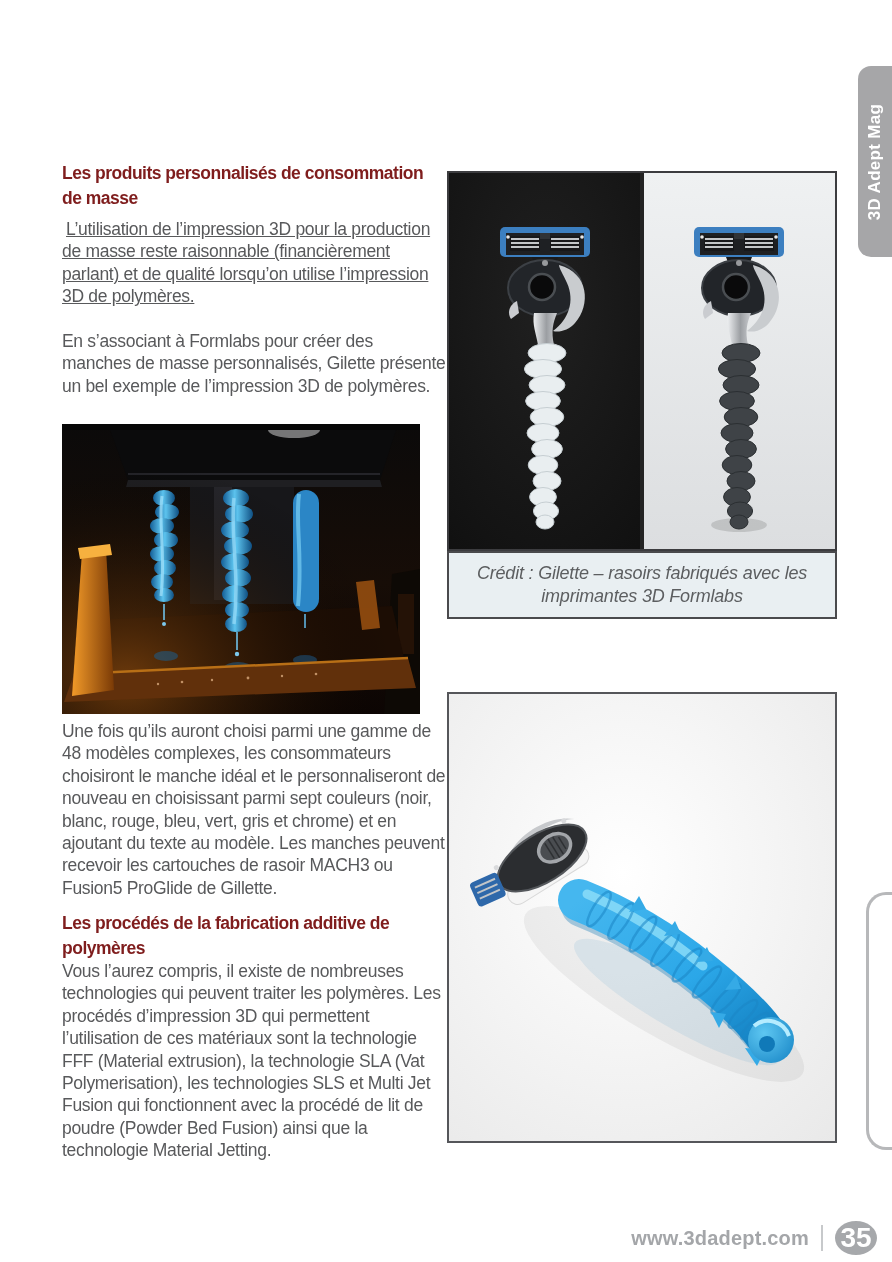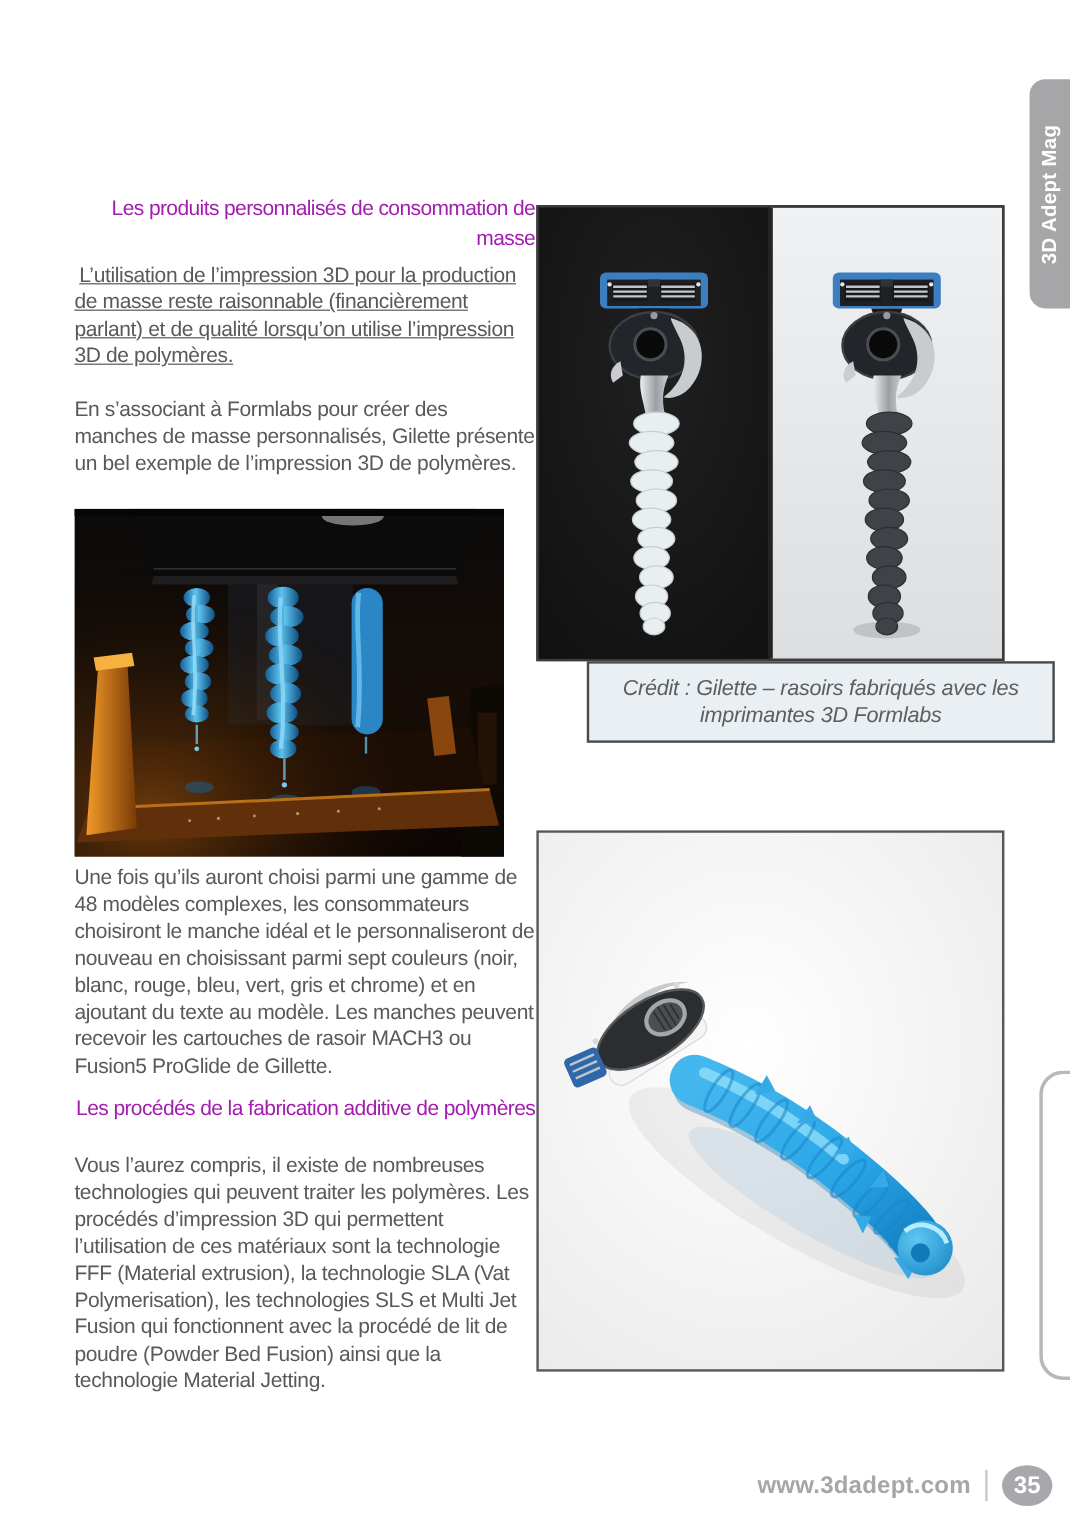--- a/index.html
+++ b/index.html
@@ -3,39 +3,38 @@
 <meta charset="utf-8">
 <style>
   html,body{margin:0;padding:0;background:#ffffff;}
   .page{
     position:relative;width:892px;height:1262px;background:#ffffff;overflow:hidden;
     font-family:"Liberation Sans","DejaVu Sans",sans-serif;
   }
   
   .h-block{
     position:absolute;left:62px;width:384px;
-    font-size:17.5px;line-height:24.5px;font-weight:normal;color:#a21caf;letter-spacing:-0.5px;text-align:right;
+    font-size:17.5px;line-height:24.5px;font-weight:bold;color:#7f1d1d;letter-spacing:-0.5px;
   }
   .p-block{
     position:absolute;left:62px;width:384px;
     font-size:17.5px;line-height:22.4px;color:#58595b;letter-spacing:-0.3px;
   }
   .indent{text-indent:4px;text-decoration:underline;}
   
   .photo-print{position:absolute;left:62px;top:424px;width:358px;height:290px;}
   .fig-razors{position:absolute;left:447px;top:171px;width:390px;}
   .fig-photo{border:2px solid #3c3c3f;box-sizing:border-box;background:#111;}
   .fig-photo svg{display:block;}
   .fig-caption{
     box-sizing:border-box;width:390px;height:68px;margin-top:0px;
     border:2px solid #4a4a4d;background:#e9eff2;
     display:flex;align-items:center;justify-content:center;text-align:center;
     font-style:italic;font-size:18px;line-height:23px;color:#5c5e60;letter-spacing:-0.2px;
     padding:16px 18px;
-    margin-left:42px;
   }
   .photo-blue{
     position:absolute;left:447px;top:692px;width:390px;height:451px;
     border:2px solid #55565a;box-sizing:border-box;
   }
   .photo-blue svg{display:block;}
   
   .side-tab{
     position:absolute;right:0;top:66px;width:34px;height:191px;
     background:#a6a6a8;border-radius:13px 0 0 13px;
@@ -55,21 +54,21 @@
     position:absolute;right:15px;bottom:6px;height:36px;
     display:flex;align-items:center;gap:12px;
   }
   .footer .site{
     color:#a4a6a9;font-weight:bold;font-size:20px;letter-spacing:0.2px;
   }
   .footer .sep{width:2px;height:26px;background:#c7c9cb;}
   .footer .pagenum{
     width:42px;height:34px;border-radius:50%;background:#a6a8ab;
     display:flex;align-items:center;justify-content:center;
-    color:#ffffff;font-weight:bold;font-size:20px;
+    color:#ffffff;font-weight:bold;font-size:28px;
   }
 </style>
 </head>
 <body>
 
 <div class="page">
 
   <div class="h-block" style="top:161px">Les produits personnalisés de consommation de masse</div>
 
   <div class="p-block indent" style="top:218px"> L’utilisation de l’impression 3D pour la production de masse reste raisonnable (financièrement parlant) et de qualité lorsqu’on utilise l’impression 3D de polymères.</div>

